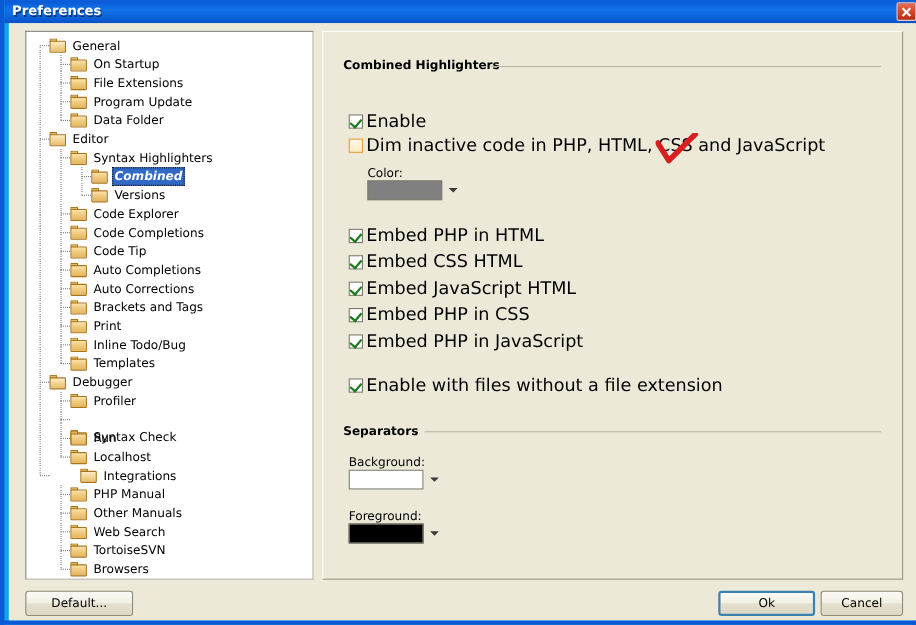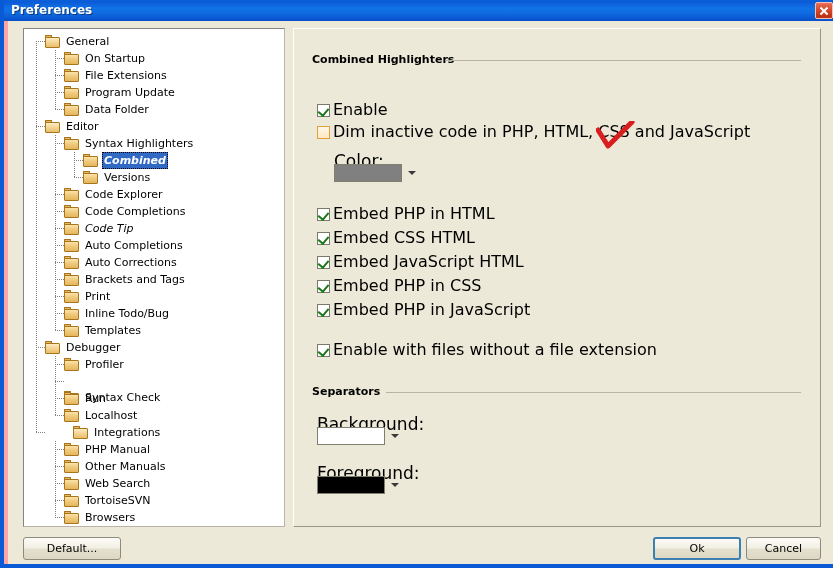--- a/index.html
+++ b/index.html
@@ -14,21 +14,21 @@
     font-size: 11px;
     color: #000;
     overflow: hidden;
   }
 
   
   #window {
     position: absolute;
     left: 0; top: 0;
     width: 833px; height: 568px;
-    background: #fca5a5;
+    background: #0ea5e9;
     box-sizing: border-box;
     border-left: 4px solid #0a5ad6;
     border-right: 4px solid #0a5ad6;
     border-bottom: 4px solid #0a5ad6;
     border-top: 0;
   }
 
   
   #titlebar {
     position: absolute;
@@ -210,21 +210,21 @@
     border: solid #1a7a1a;
     border-width: 0 2px 2px 0;
     transform: rotate(40deg);
   }
   .cb-label { vertical-align: 0; }
 
   
   .color-label {
     position: absolute;
     font-family: "DejaVu Sans", sans-serif;
-    font-size: 17px;
+    font-size: 11px;
     color: #000;
     white-space: nowrap;
   }
   .color-combo {
     position: absolute;
     height: 18px;
   }
   .color-swatch {
     position: absolute;
     left: 0; top: 0;
@@ -292,21 +292,21 @@
           <div class="tree-row" style="position: absolute; left: 40px; top: 21px;"><span class="folder-icon"><span class="tab"></span><span class="body"></span></span><span class="tree-label">On Startup</span></div>
           <div class="tree-row" style="position: absolute; left: 40px; top: 38px;"><span class="folder-icon"><span class="tab"></span><span class="body"></span></span><span class="tree-label">File Extensions</span></div>
           <div class="tree-row" style="position: absolute; left: 40px; top: 55px;"><span class="folder-icon"><span class="tab"></span><span class="body"></span></span><span class="tree-label">Program Update</span></div>
           <div class="tree-row" style="position: absolute; left: 40px; top: 72px;"><span class="folder-icon"><span class="tab"></span><span class="body"></span></span><span class="tree-label">Data Folder</span></div>
           <div class="tree-row" style="position: absolute; left: 21px; top: 89px;"><span class="folder-icon open"><span class="tab"></span><span class="body"></span></span><span class="tree-label">Editor</span></div>
           <div class="tree-row" style="position: absolute; left: 40px; top: 106px;"><span class="folder-icon"><span class="tab"></span><span class="body"></span></span><span class="tree-label">Syntax Highlighters</span></div>
           <div class="tree-row selected" style="position: absolute; left: 59px; top: 123px; font-style: italic;"><span class="folder-icon"><span class="tab"></span><span class="body"></span></span><span class="tree-label">Combined</span></div>
           <div class="tree-row" style="position: absolute; left: 59px; top: 140px;"><span class="folder-icon"><span class="tab"></span><span class="body"></span></span><span class="tree-label">Versions</span></div>
           <div class="tree-row" style="position: absolute; left: 40px; top: 157px;"><span class="folder-icon"><span class="tab"></span><span class="body"></span></span><span class="tree-label">Code Explorer</span></div>
           <div class="tree-row" style="position: absolute; left: 40px; top: 174px;"><span class="folder-icon"><span class="tab"></span><span class="body"></span></span><span class="tree-label">Code Completions</span></div>
-          <div class="tree-row" style="position: absolute; left: 40px; top: 191px; font-style: italic;"><span class="folder-icon"><span class="tab"></span><span class="body"></span></span><span class="tree-label">Code Tip</span></div>
+          <div class="tree-row" style="position: absolute; left: 40px; top: 191px;"><span class="folder-icon"><span class="tab"></span><span class="body"></span></span><span class="tree-label">Code Tip</span></div>
           <div class="tree-row" style="position: absolute; left: 40px; top: 208px;"><span class="folder-icon"><span class="tab"></span><span class="body"></span></span><span class="tree-label">Auto Completions</span></div>
           <div class="tree-row" style="position: absolute; left: 40px; top: 225px;"><span class="folder-icon"><span class="tab"></span><span class="body"></span></span><span class="tree-label">Auto Corrections</span></div>
           <div class="tree-row" style="position: absolute; left: 40px; top: 242px;"><span class="folder-icon"><span class="tab"></span><span class="body"></span></span><span class="tree-label">Brackets and Tags</span></div>
           <div class="tree-row" style="position: absolute; left: 40px; top: 259px;"><span class="folder-icon"><span class="tab"></span><span class="body"></span></span><span class="tree-label">Print</span></div>
           <div class="tree-row" style="position: absolute; left: 40px; top: 276px;"><span class="folder-icon"><span class="tab"></span><span class="body"></span></span><span class="tree-label">Inline Todo/Bug</span></div>
           <div class="tree-row" style="position: absolute; left: 40px; top: 293px;"><span class="folder-icon"><span class="tab"></span><span class="body"></span></span><span class="tree-label">Templates</span></div>
           <div class="tree-row" style="position: absolute; left: 21px; top: 310px;"><span class="folder-icon open"><span class="tab"></span><span class="body"></span></span><span class="tree-label">Debugger</span></div>
           <div class="tree-row" style="position: absolute; left: 40px; top: 327px;"><span class="folder-icon"><span class="tab"></span><span class="body"></span></span><span class="tree-label">Profiler</span></div>
           <div class="tree-row" style="position: absolute; left: 40px; top: 360px;"><span class="folder-icon"><span class="tab"></span><span class="body"></span></span><span class="tree-label">Syntax Check</span></div>
           <div class="tree-row" style="position: absolute; left: 40px; top: 361px;"><span class="folder-icon"><span class="tab"></span><span class="body"></span></span><span class="tree-label">Run</span></div>

